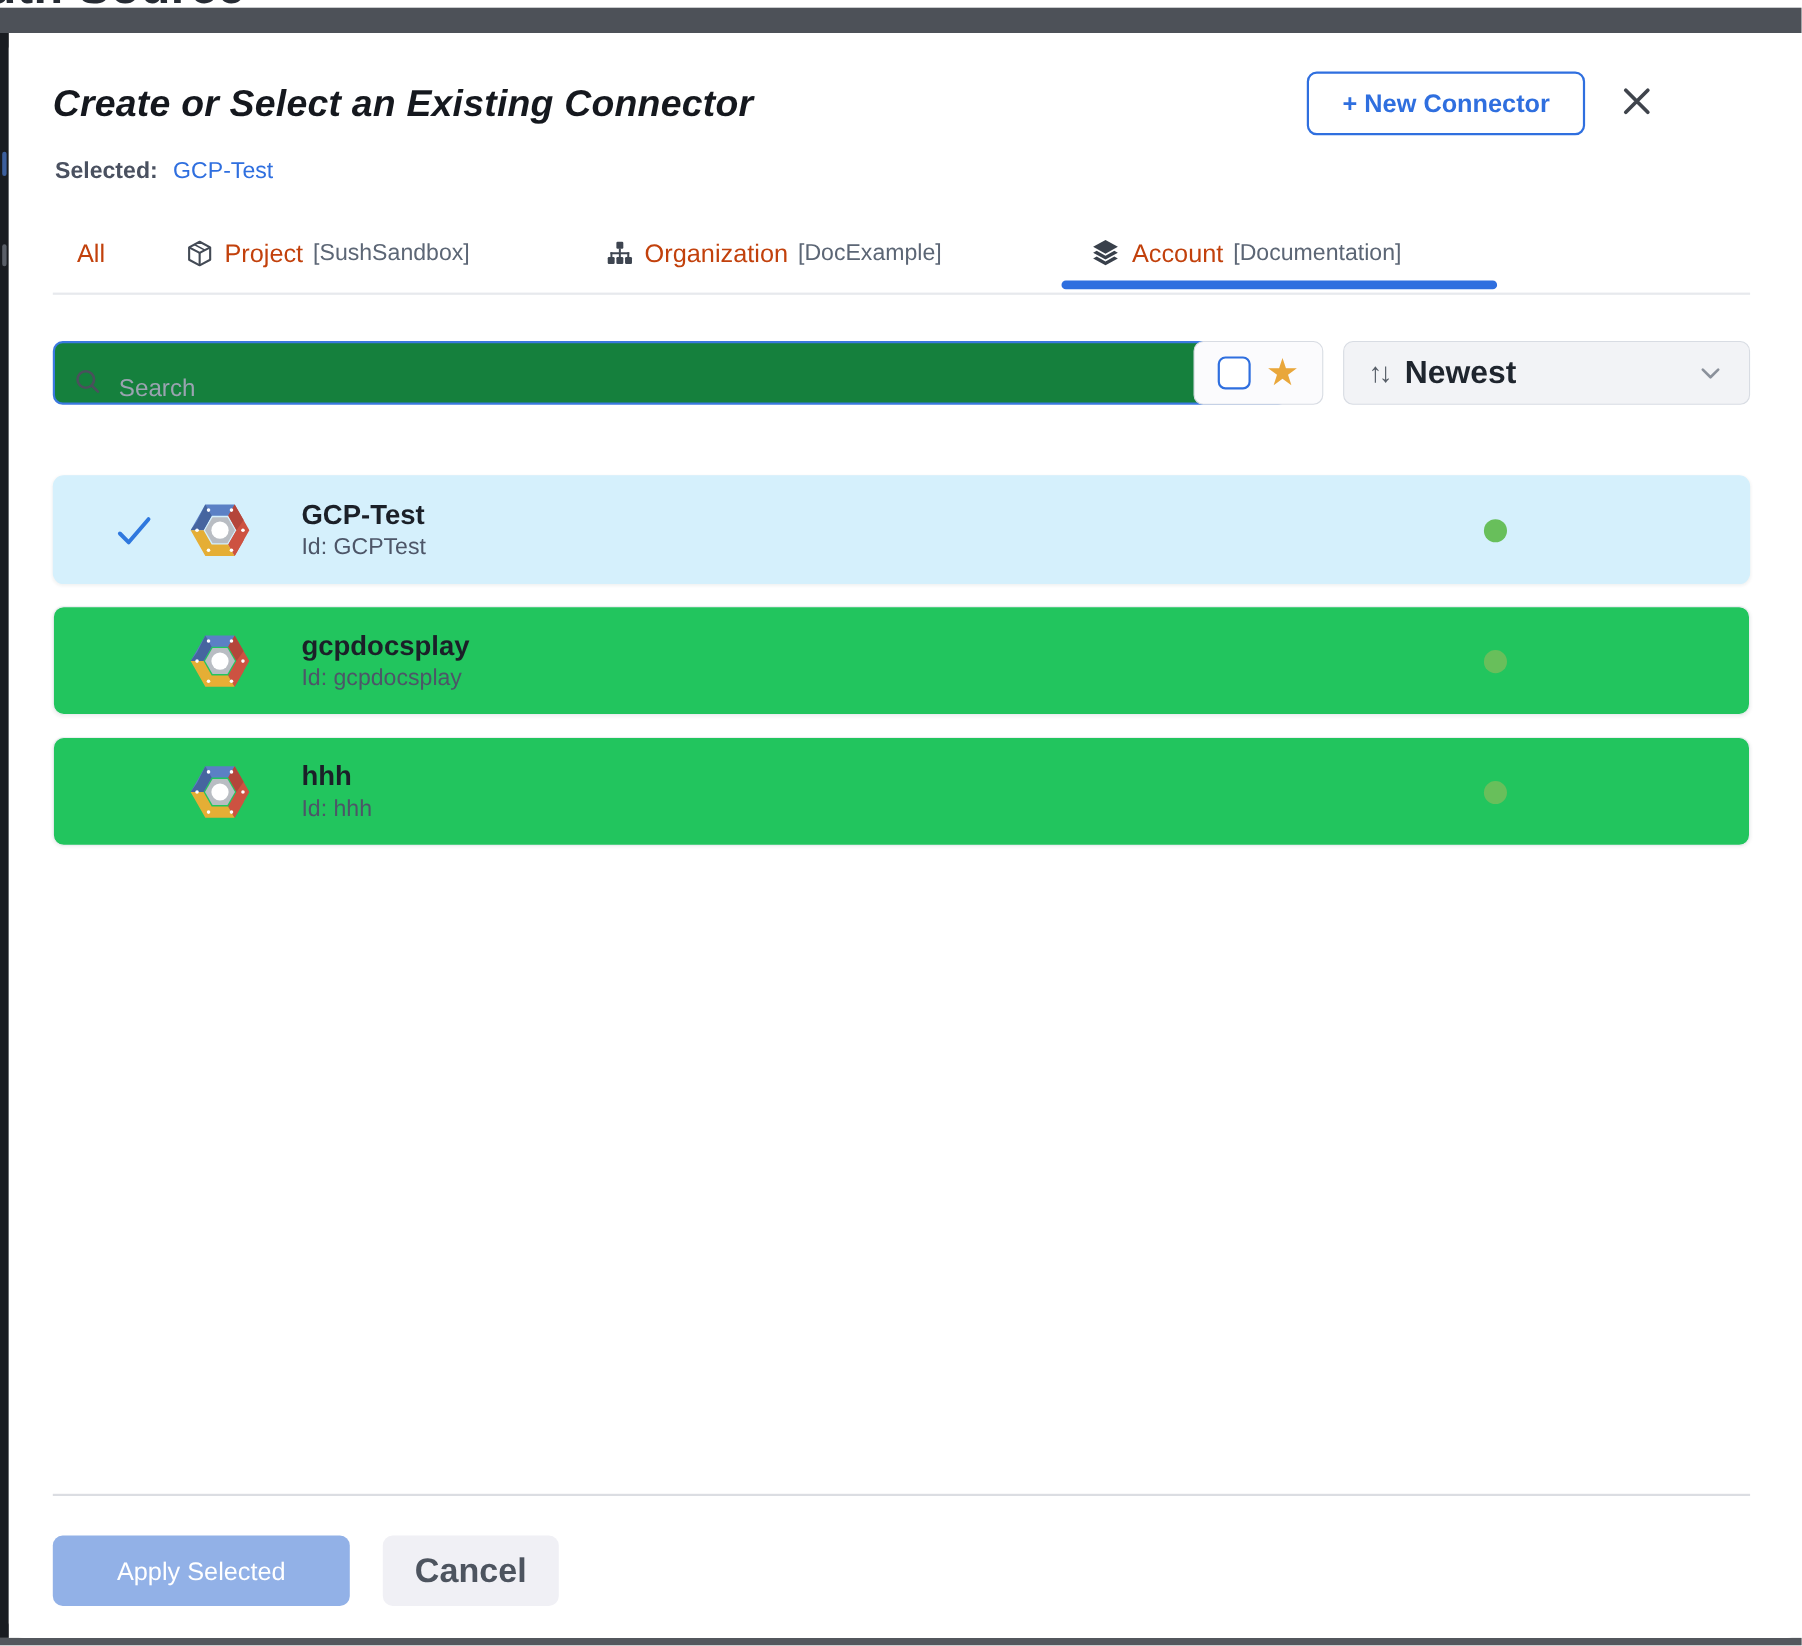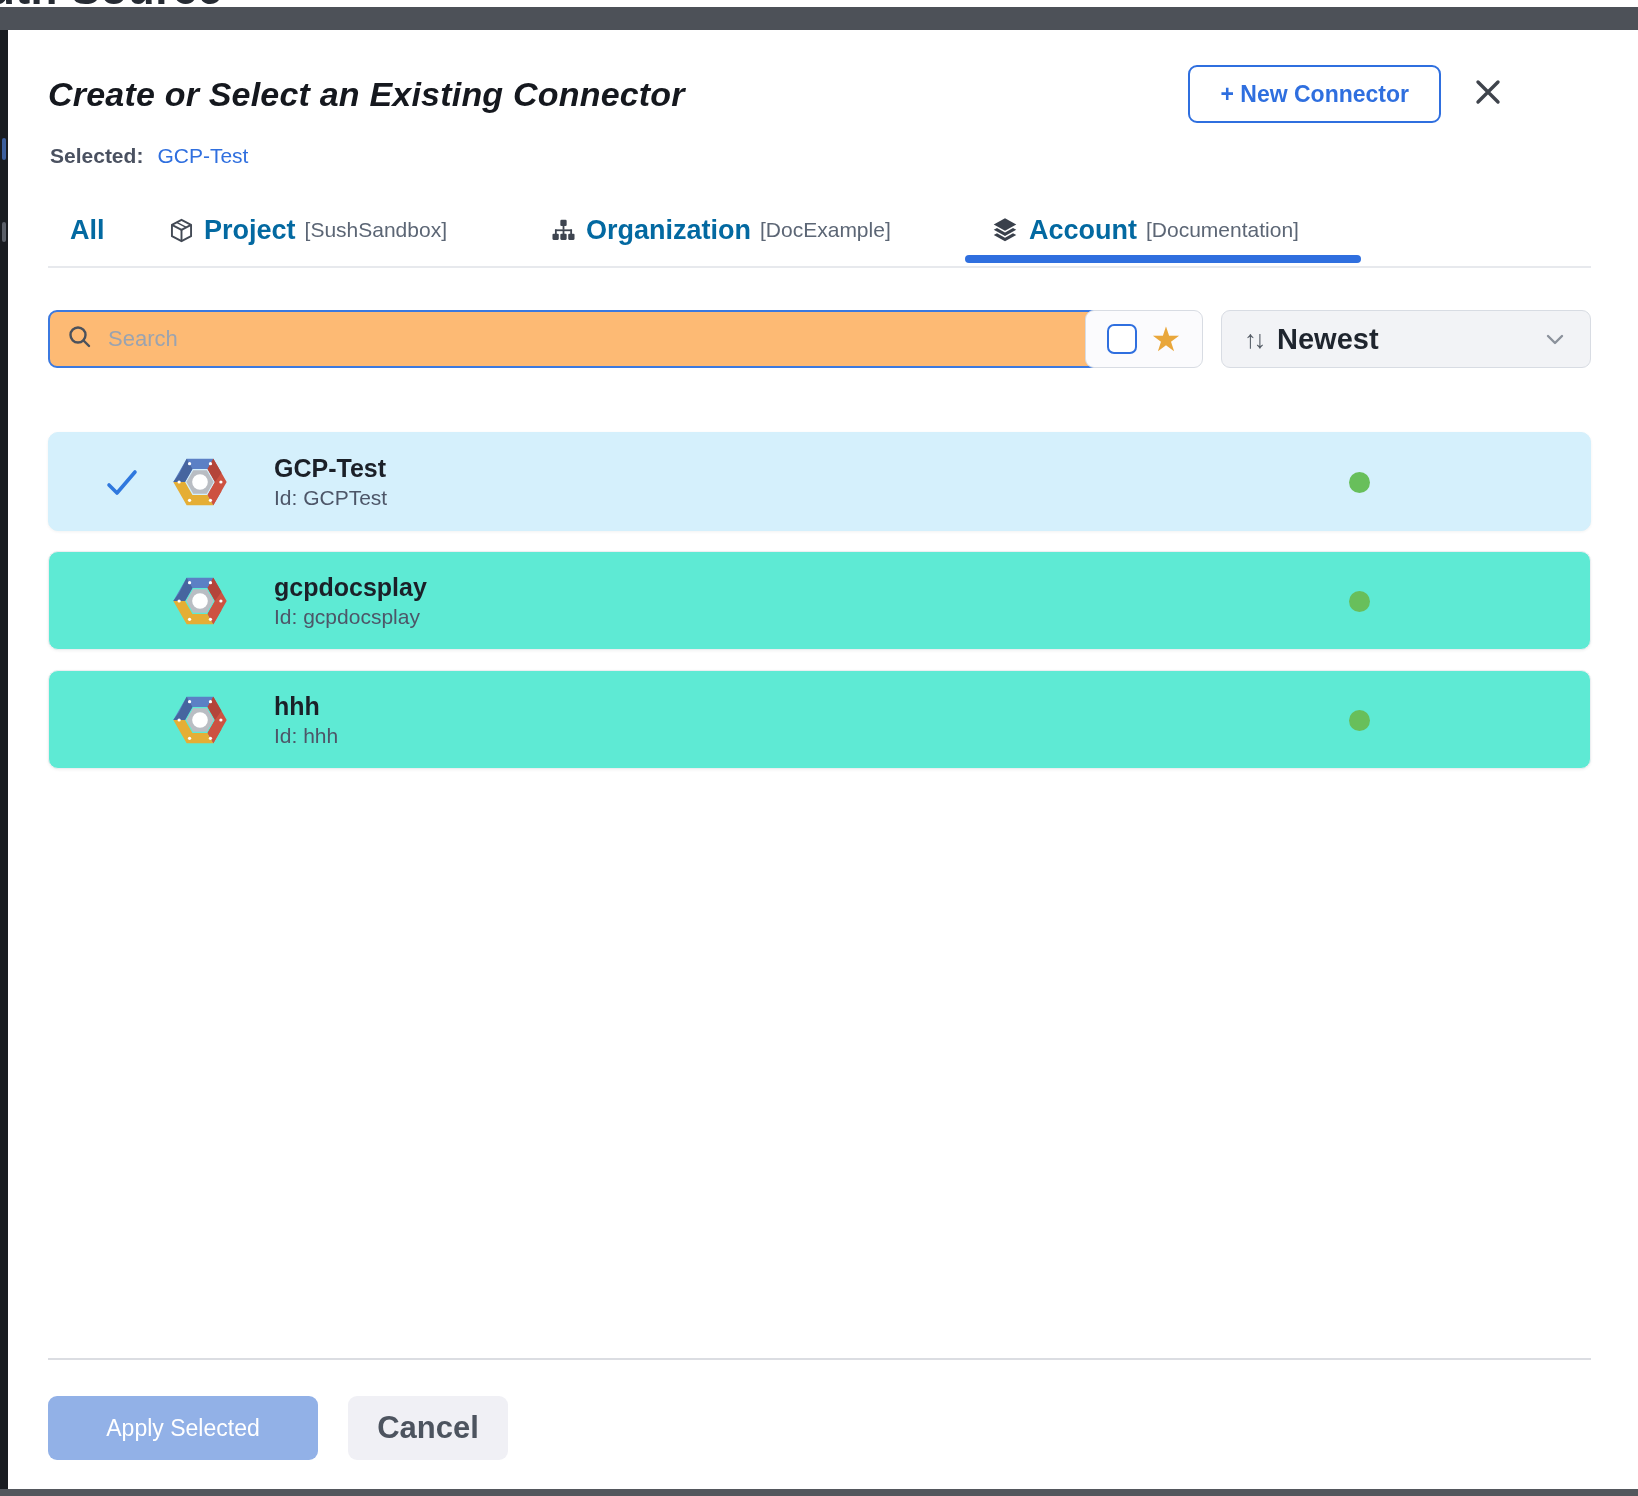--- a/index.html
+++ b/index.html
@@ -27,42 +27,42 @@
   .new-connector-btn { position: absolute; top: 35px; right: 197px; height: 58px; padding: 0 30px; border: 2px solid #2f6fdf; border-radius: 9px; background: #ffffff; color: #2f6fdf; font-family: "Liberation Sans", sans-serif; font-size: 23px; font-weight: 700; cursor: pointer; display: flex; align-items: center; }
   .close-btn { position: absolute; top: 46px; right: 133px; width: 34px; height: 34px; background: transparent; border: none; cursor: pointer; display: flex; align-items: center; justify-content: center; }
 
   
   .tabs-border { position: absolute; top: 236px; left: 40px; width: 1543px; height: 2px; background: #e7e9ed; }
   .tab { position: absolute; top: 180px; height: 40px; display: flex; align-items: center; gap: 9px; cursor: pointer; }
   .tab-all { left: 62px; }
   .tab-project { left: 160px; }
   .tab-organization { left: 542px; }
   .tab-account { left: 982px; align-items: center; }
-  .tab-label { font-size: 27px; font-weight: 700; color: #0369a1; }
+  .tab-label { font-size: 23px; font-weight: 400; color: #c2410c; }
   .tab-suffix { font-size: 21px; font-weight: 400; color: #5c6675; }
   .tab-icon { display: flex; align-items: center; }
   .tab-underline { position: absolute; top: 225px; left: 957px; width: 396px; height: 8px; background: #2f6fdf; border-radius: 4px; }
 
   
-  .search-box { position: absolute; top: 280px; left: 40px; width: 1123px; height: 58px; border: 2px solid #3b79e0; border-radius: 9px; background: #fdba74; display: flex; align-items: center; padding: 0 16px; gap: 14px; }
+  .search-box { position: absolute; top: 280px; left: 40px; width: 1123px; height: 58px; border: 2px solid #3b79e0; border-radius: 9px; background: #15803d; display: flex; align-items: flex-end; padding: 0 16px; gap: 14px; }
   .search-input { flex: 1; border: none; outline: none; background: transparent; font-family: "Liberation Sans", sans-serif; font-size: 22px; color: #1f242d; }
   .search-input::placeholder { color: #9aa3b0; }
 
   .fav-box { position: absolute; top: 280px; left: 1077px; width: 118px; height: 58px; border: 1.5px solid #d8dce3; border-radius: 9px; background: #fbfbfd; display: flex; align-items: center; justify-content: center; gap: 14px; }
   .fav-checkbox { width: 30px; height: 30px; border: 2.5px solid #2f6fdf; border-radius: 7px; background: #ffffff; cursor: pointer; }
   .star { font-size: 34px; color: #e9a73b; line-height: 1; cursor: pointer; }
 
   .sort-select { position: absolute; top: 280px; left: 1213px; width: 370px; height: 58px; border: 1.5px solid #d8dce3; border-radius: 9px; background: #f2f3f6; display: flex; align-items: center; padding: 0 22px; gap: 14px; cursor: pointer; }
   .sort-arrows { font-size: 25px; color: #555c66; letter-spacing: -3px; }
   .sort-value { font-size: 29px; font-weight: 600; color: #1f252e; }
   .sort-chevron { margin-left: auto; display: flex; align-items: center; }
 
   
   .connector-list { position: absolute; top: 402px; left: 40px; width: 1543px; display: flex; flex-direction: column; gap: 20px; }
-  .connector-row { position: relative; height: 99px; border-radius: 10px; background: #5eead4; border: 1px solid #eceef1; box-shadow: 0 1px 3px rgba(25,30,40,0.06); cursor: pointer; }
+  .connector-row { position: relative; height: 99px; border-radius: 10px; background: #22c55e; border: 1px solid #eceef1; box-shadow: 0 1px 3px rgba(25,30,40,0.06); cursor: pointer; }
   .connector-row.selected { background: #d5f0fc; border-color: #d5f0fc; }
   .row-check { position: absolute; left: 56px; top: 33px; width: 34px; height: 34px; }
   .row-gcp-icon { position: absolute; left: 122px; top: 20px; width: 58px; height: 58px; }
   .row-text { position: absolute; left: 225px; top: 19px; }
   .row-name { font-size: 25px; font-weight: 700; color: #1b2028; line-height: 32px; }
   .row-id { font-size: 21px; font-weight: 400; color: #4d5668; line-height: 28px; }
   .row-status { position: absolute; left: 1300px; top: 39px; width: 21px; height: 21px; border-radius: 50%; background: #68bf5b; }
 
   
   .footer-divider { position: absolute; top: 1328px; left: 40px; width: 1543px; height: 1.5px; background: #dbdde2; }

